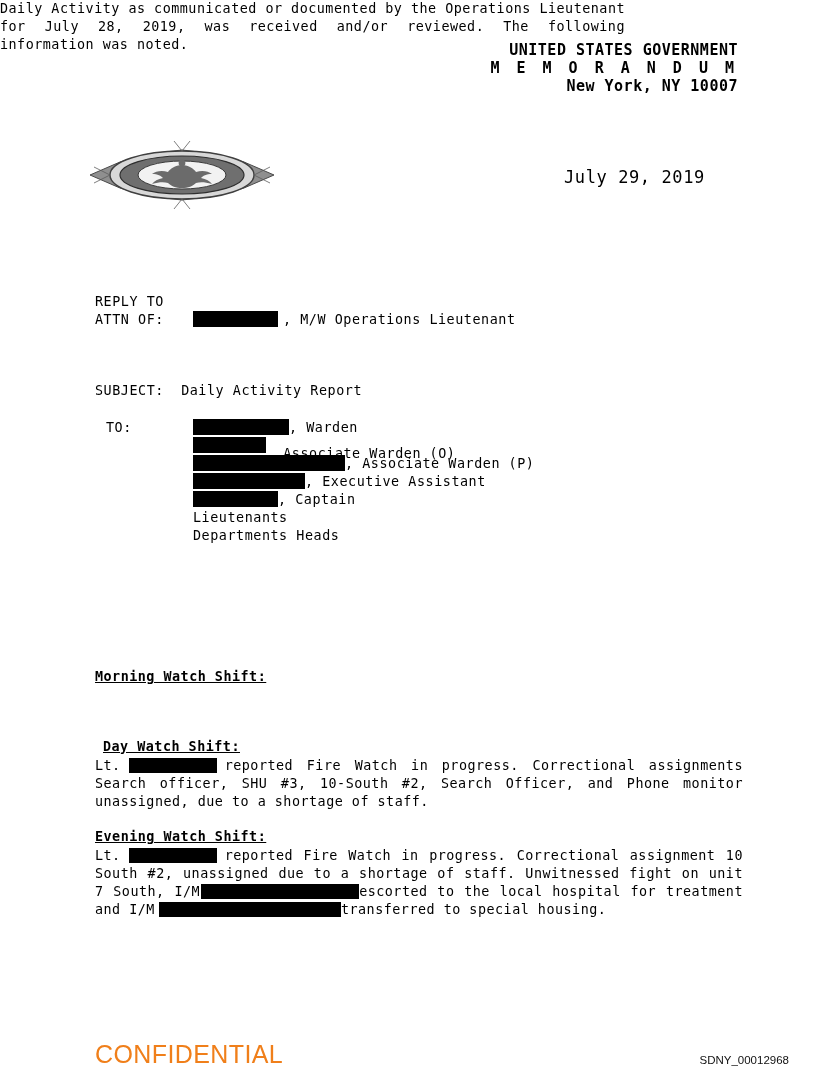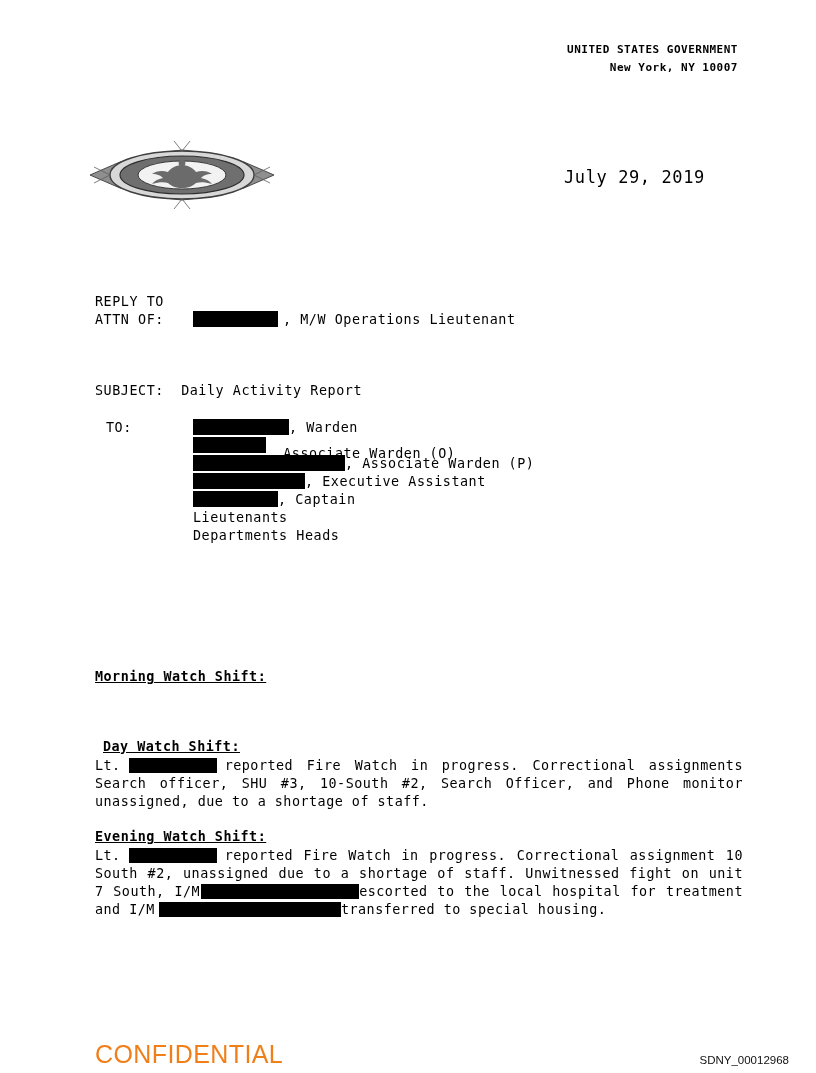--- a/index.html
+++ b/index.html
@@ -24,21 +24,21 @@
   }
 
   
   .letterhead {
     position: absolute;
     right: 78px;
     top: 41px;
     text-align: right;
     font-family: "DejaVu Sans Mono", monospace;
     font-weight: bold;
-    font-size: 11px;
+    font-size: 15px;
     line-height: 18px;
     letter-spacing: 0.5px;
   }
   .letterhead .line2 {
     letter-spacing: 4px;
   }
 
   .seal {
     position: absolute;
     left: 86px;
@@ -136,20 +136,21 @@
     color: #111;
   }
 </style>
 </head>
 <body>
 
 <div class="page">
 
   <div class="letterhead">
     <div>UNITED STATES GOVERNMENT</div>
+    <div class="line2">M E M O R A N D U M</div>
     <div>New York, NY  10007</div>
   </div>
 
   <div class="seal">
     <svg viewBox="0 0 192 78" width="192" height="78" aria-hidden="true">
       <g fill="none" stroke="#5a5a5a" stroke-width="1">
         <path d="M4 39 L34 26 L62 18 L96 14 L130 18 L158 26 L188 39 L158 52 L130 60 L96 64 L62 60 L34 52 Z" fill="#8f8f8f" stroke="#4a4a4a"></path>
         <ellipse cx="96" cy="39" rx="72" ry="24" fill="#d8d8d8" stroke="#3f3f3f" stroke-width="1.4"></ellipse>
         <ellipse cx="96" cy="39" rx="62" ry="19" fill="#6f6f6f" stroke="#2e2e2e" stroke-width="1.2"></ellipse>
         <ellipse cx="96" cy="39" rx="44" ry="14" fill="#f2f2f2" stroke="#3a3a3a" stroke-width="1"></ellipse>
@@ -187,20 +188,21 @@
 
   <div class="redact-abs" style="left:193px; top:473px; width:112px; height:16px;"></div>
   <div class="blk to-line" style="top:473px; left:305px;">, Executive Assistant</div>
 
   <div class="redact-abs" style="left:193px; top:491px; width:85px; height:16px;"></div>
   <div class="blk to-line" style="top:491px; left:278px;">, Captain</div>
 
   <div class="blk to-line" style="top:509px; left:193px;">Lieutenants</div>
   <div class="blk to-line" style="top:527px; left:193px;">Departments Heads</div>
 
+  <div class="para-intro">Daily Activity as communicated or documented by the Operations Lieutenant for July 28, 2019, was received and/or reviewed. The following information was noted.</div>
 
   <div class="shift-head" style="left:95px; top:669px;">Morning Watch Shift:</div>
 
   <div class="shift-head" style="left:95px; top:739px;padding-left:8px;">Day Watch Shift:</div>
   <div class="shift-body" style="left:95px; top:757px;"><span>Lt.</span><span class="redact" style="width:88px; margin:0 8px;"></span><span>reported Fire Watch in progress. Correctional assignments Search officer, SHU #3, 10-South #2, Search Officer, and Phone monitor unassigned, due to a shortage of staff.</span></div>
 
   <div class="shift-head" style="left:95px; top:829px;">Evening Watch Shift:</div>
   <div class="shift-body" style="left:95px; top:847px;"><span>Lt.</span><span class="redact" style="width:88px; margin:0 8px;"></span><span>reported Fire Watch in progress. Correctional assignment 10 South #2, unassigned due to a shortage of staff. Unwitnessed fight on unit 7 South, I/M</span><span class="redact" style="width:158px; margin-left:1px;"></span><span>escorted to the local hospital for treatment and I/M</span><span class="redact" style="width:182px; margin-left:4px;"></span><span>transferred to special housing.</span></div>
 
   <div class="confidential" style="color:#F07F1A;">CONFIDENTIAL</div>

